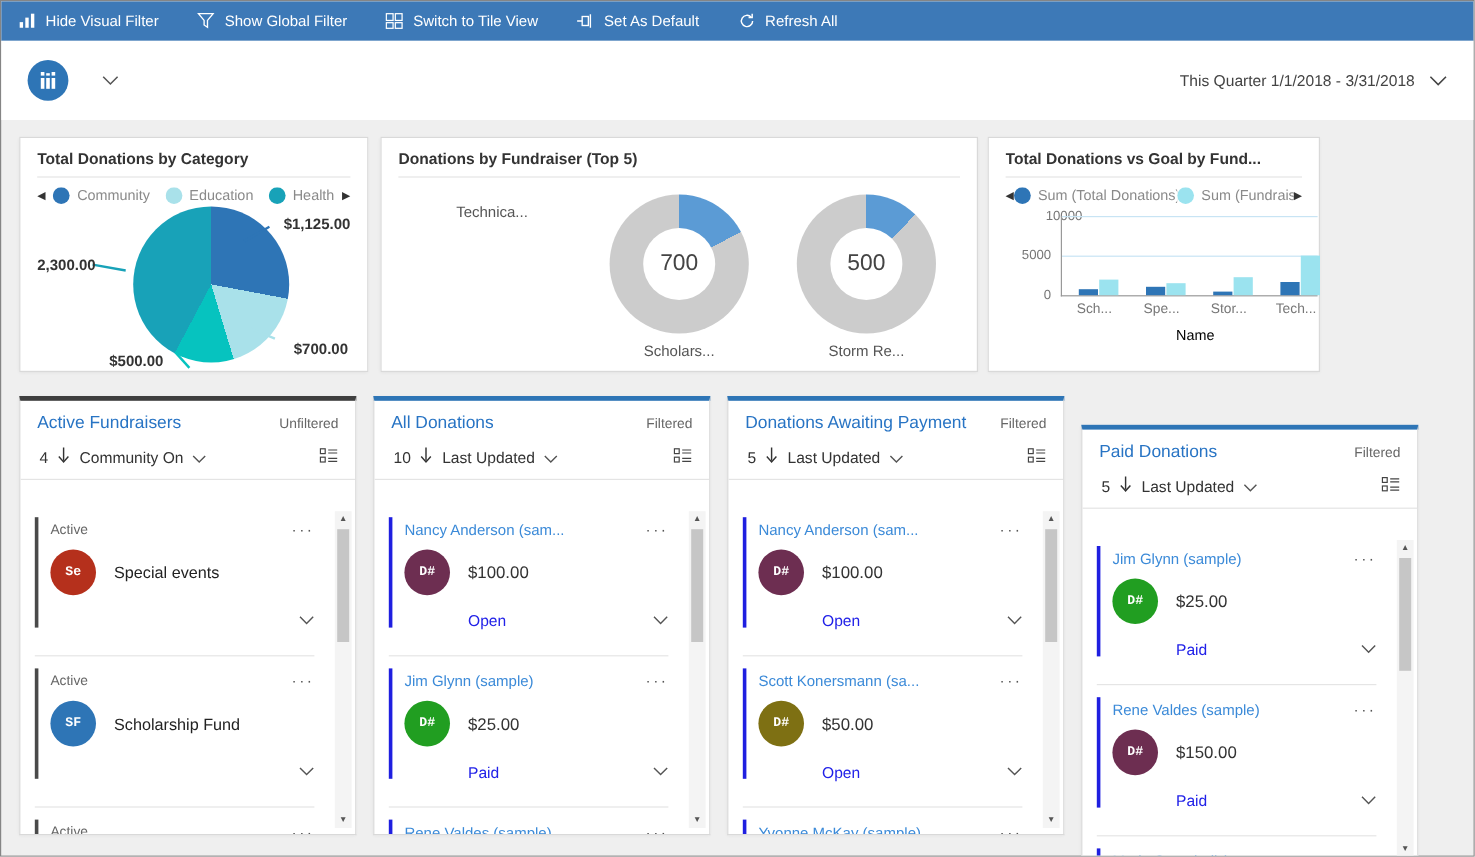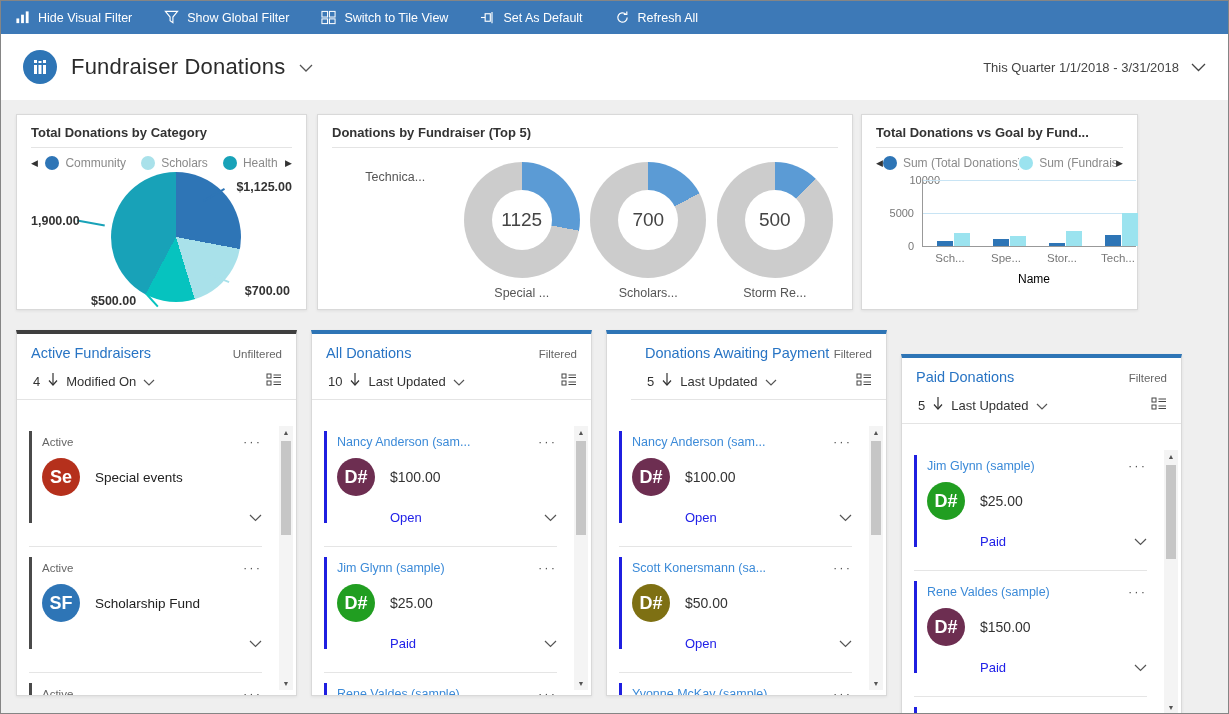--- a/index.html
+++ b/index.html
@@ -18,21 +18,21 @@
     display:flex;align-items:center;justify-content:center;margin-right:14px;flex:0 0 auto;}
   .hd-title{font-size:22px;color:#2b2b2b;font-weight:400;letter-spacing:.2px;}
   .hd-chev{margin-left:14px;}
   .hd-right{margin-left:auto;display:flex;align-items:center;gap:12px;font-size:13px;color:#444;}
 
   
   .content{padding:14px 0 0 15px;}
   .charts-row{display:flex;gap:10px;margin-bottom:20px;}
   .chart-card{background:#fff;border:1px solid #D9D9D9;box-shadow:0 1px 3px rgba(0,0,0,.07);
     height:196px;box-sizing:border-box;padding:10px 14px;position:relative;}
-  .c1{width:291px;}.c2{width:536px;margin-right:-2px;}.c3{width:277px;}
+  .c1{width:291px;}.c2{width:498px;margin-right:-2px;}.c3{width:277px;}
   .chart-title{font-size:13px;font-weight:700;color:#333;padding-bottom:7px;border-bottom:1px solid #E4E4E4;
     white-space:nowrap;overflow:hidden;}
   .legend-row{display:flex;align-items:center;margin-top:8px;font-size:12px;color:#8a8a8a;}
   .legend-arrow{font-size:9px;color:#333;flex:0 0 auto;cursor:pointer;}
   .legend-item{display:flex;align-items:center;gap:6px;margin:0 auto;white-space:nowrap;overflow:hidden;}
   .legend-dot{width:14px;height:14px;border-radius:50%;flex:0 0 auto;}
 
   
   .pie-wrap{position:relative;height:132px;}
   #pie{position:absolute;left:80px;top:2px;width:130px;height:130px;border-radius:50%;}
@@ -82,22 +82,22 @@
   .lc-listicon{margin-left:auto;cursor:pointer;}
   .lc-items{position:absolute;top:86px;bottom:0;left:0;right:0;padding:8px 34px 0 12px;overflow:hidden;}
   .item{position:relative;height:112px;padding:6px 0 0 13px;border-bottom:1px solid #E5E5E5;margin-bottom:7px;text-align:center;}
   .item.partial{border-bottom:none;}
   .item-accent{position:absolute;left:0;top:3px;height:92px;width:3px;}
   .item-top{display:flex;justify-content:space-between;align-items:center;}
   .item-name{font-size:12.5px;color:var(--link,#3B8AD8);cursor:pointer;white-space:nowrap;overflow:hidden;}
   .item-state{font-size:11.5px;color:#666;}
   .ellipsis{color:#555;font-size:13px;letter-spacing:2px;cursor:pointer;flex:0 0 auto;}
   .item-mid{display:flex;align-items:center;gap:15px;margin-top:9px;}
-  .avatar{width:38px;height:38px;border-radius:50%;color:#fff;font-size:18px;font-weight:700;
-    display:flex;align-items:center;justify-content:center;flex:0 0 auto;}
+  .avatar{width:38px;height:38px;border-radius:50%;color:#fff;font-size:11px;font-weight:700;
+    display:flex;align-items:center;justify-content:center;flex:0 0 auto;font-family:Liberation Mono, monospace;}
   .item-amount{font-size:14px;color:#333;}
   .item-title{font-size:13.5px;color:#222;}
   .item-bot{display:flex;justify-content:space-between;align-items:center;margin-top:12px;padding-left:53px;}
   .item-status{font-size:13px;color:var(--status,#2121E8);}
   .chev{cursor:pointer;}
   
   .vscroll{position:absolute;top:92px;bottom:5px;right:3px;width:14px;background:#F4F4F4;}
   .vs-up,.vs-down{position:absolute;left:0;right:0;height:13px;text-align:center;font-size:7px;color:#555;
     line-height:13px;cursor:pointer;}
   .vs-up{top:0;}.vs-down{bottom:0;}
@@ -163,21 +163,20 @@
     <div class="hd-icon">
       <svg width="16" height="16" viewBox="0 0 16 16">
           <rect x="2" y="1" width="3" height="3" fill="#fff"></rect>
           <rect x="6.5" y="2" width="3" height="2" fill="#fff"></rect>
           <rect x="11" y="1" width="3" height="3" fill="#fff"></rect>
           <rect x="2" y="6" width="3" height="9" fill="#fff"></rect>
           <rect x="6.5" y="6" width="3" height="9" fill="#fff"></rect>
           <rect x="11" y="6" width="3" height="9" fill="#fff"></rect>
         </svg>
     </div>
-    <span class="hd-title">Fundraiser Donations</span>
     <span class="hd-chev"><svg width="14" height="8" viewBox="0 0 14 8">
           <polyline points="1,1 7,7 13,1" fill="none" stroke="#555" stroke-width="1.3"></polyline>
         </svg></span>
     <div class="hd-right">
       <span>This Quarter 1/1/2018 - 3/31/2018</span>
       <span><svg width="15" height="9" viewBox="0 0 15 9">
             <polyline points="1,1 7.5,7.5 14,1" fill="none" stroke="#444" stroke-width="1.3"></polyline>
           </svg></span>
     </div>
   </div>
@@ -189,52 +188,46 @@
       <div class="chart-card c1">
         <div class="chart-title">Total Donations by Category</div>
         <div class="legend-row">
           <span class="legend-arrow">◀</span>
           <span class="legend-item">
             <span class="legend-dot" style="background: rgb(46, 117, 182);"></span>
             <span>Community</span>
           </span>
           <span class="legend-item">
             <span class="legend-dot" style="background: rgb(169, 225, 234);"></span>
-            <span>Scholars</span>
+            <span>Education</span>
           </span>
           <span class="legend-item">
             <span class="legend-dot" style="background: rgb(24, 162, 184);"></span>
             <span>Health</span>
           </span>
           <span class="legend-arrow">▶</span>
         </div>
         <div class="pie-wrap">
           <div id="pie" style="background: conic-gradient(rgb(46, 117, 182) 0deg, rgb(46, 117, 182) 100.621deg, rgb(169, 225, 234) 100.621deg, rgb(169, 225, 234) 163.23deg, rgb(6, 195, 191) 163.23deg, rgb(6, 195, 191) 207.95deg, rgb(24, 162, 184) 207.95deg, rgb(24, 162, 184) 360deg);"></div>
           <div class="leader ln0" style="background: rgb(46, 117, 182);"></div>
           <div class="leader ln1" style="background: rgb(169, 225, 234);"></div>
           <div class="leader ln2" style="background: rgb(6, 195, 191);"></div>
           <div class="leader ln3" style="background: rgb(24, 162, 184);"></div>
           <span class="pie-label pl0">$1,125.00</span>
           <span class="pie-label pl1">$700.00</span>
           <span class="pie-label pl2">$500.00</span>
-          <span class="pie-label pl3">1,900.00</span>
+          <span class="pie-label pl3">2,300.00</span>
         </div>
       </div>
 
       <div class="chart-card c2">
         <div class="chart-title">Donations by Fundraiser (Top 5)</div>
         <div class="donut-row">
           <div class="donut-box">
             <div class="donut-label">Technica...</div>
-          </div>
-          <div class="donut-box">
-            <div class="donut" style="background: conic-gradient(rgb(91, 155, 213) 0deg, rgb(91, 155, 213) 27.9503%, rgb(204, 204, 204) 27.9503%, rgb(204, 204, 204) 100%);">
-                <div class="donut-hole">1125</div>
-              </div>
-            <div class="donut-label">Special ...</div>
           </div>
           <div class="donut-box">
             <div class="donut" style="background: conic-gradient(rgb(91, 155, 213) 0deg, rgb(91, 155, 213) 17.3913%, rgb(204, 204, 204) 17.3913%, rgb(204, 204, 204) 100%);">
                 <div class="donut-hole">700</div>
               </div>
             <div class="donut-label">Scholars...</div>
           </div>
           <div class="donut-box">
             <div class="donut" style="background: conic-gradient(rgb(91, 155, 213) 0deg, rgb(91, 155, 213) 12.4224%, rgb(204, 204, 204) 12.4224%, rgb(204, 204, 204) 100%);">
                 <div class="donut-hole">500</div>
@@ -299,21 +292,21 @@
         <div class="lc-head">
           <span class="lc-title">Active Fundraisers</span>
           <span class="lc-filter">Unfiltered</span>
         </div>
         <div class="lc-sort">
           <span>4</span>
           <span><svg width="12" height="15" viewBox="0 0 12 15">
                 <line x1="6" y1="1" x2="6" y2="12" stroke="#333" stroke-width="1.2"></line>
                 <polyline points="2,8.5 6,13 10,8.5" fill="none" stroke="#333" stroke-width="1.2"></polyline>
               </svg></span>
-          <span>Modified On</span>
+          <span>Community On</span>
           <span class="chev"><svg width="12" height="7" viewBox="0 0 12 7">
                 <polyline points="1,1 6,6 11,1" fill="none" stroke="#555" stroke-width="1.2"></polyline>
               </svg></span>
           <span class="lc-listicon"><svg width="16" height="15" viewBox="0 0 16 15">
                 <rect x="1" y="2" width="4" height="4" fill="none" stroke="#444"></rect>
                 <line x1="7.5" y1="3" x2="15" y2="3" stroke="#444"></line>
                 <line x1="7.5" y1="5.5" x2="15" y2="5.5" stroke="#444"></line>
                 <rect x="1" y="9" width="4" height="4" fill="none" stroke="#444"></rect>
                 <line x1="7.5" y1="10" x2="15" y2="10" stroke="#444"></line>
                 <line x1="7.5" y1="12.5" x2="15" y2="12.5" stroke="#444"></line>
@@ -436,21 +429,21 @@
             </div>
           </div>
         </div>
         <div class="vscroll">
           <span class="vs-up">▲</span>
           <span class="vs-thumb"></span>
           <span class="vs-down">▼</span>
         </div>
       </div>
 
-      <div class="list-card" style="border-top-color: rgb(46, 117, 182); padding-left: 24px;">
+      <div class="list-card" style="border-top-color: rgb(46, 117, 182);">
         <div class="lc-head">
           <span class="lc-title">Donations Awaiting Payment</span>
           <span class="lc-filter">Filtered</span>
         </div>
         <div class="lc-sort">
           <span>5</span>
           <span><svg width="12" height="15" viewBox="0 0 12 15">
                 <line x1="6" y1="1" x2="6" y2="12" stroke="#333" stroke-width="1.2"></line>
                 <polyline points="2,8.5 6,13 10,8.5" fill="none" stroke="#333" stroke-width="1.2"></polyline>
               </svg></span>

